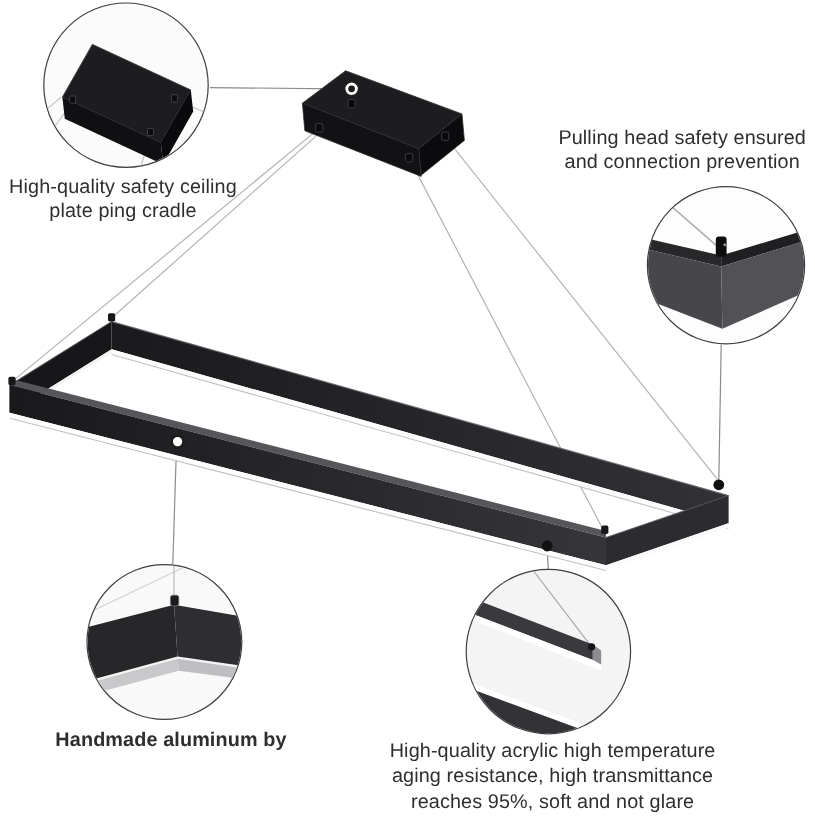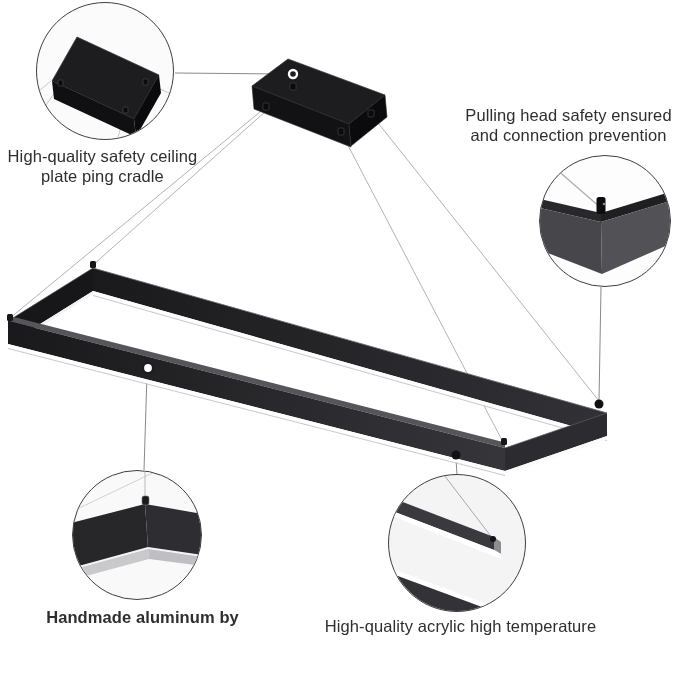--- a/index.html
+++ b/index.html
@@ -173,15 +173,17 @@
     <div>Pulling head safety ensured</div>
     <div>and connection prevention</div>
   </div>
 
   <div class="note" style="left:20px;top:608px;width:245px;line-height:19px;font-weight:bold;">
     <div>Handmade aluminum by</div>
   </div>
 
   <div class="note" style="left:293px;top:616px;width:335px;line-height:21px;">
     <div>High-quality acrylic high temperature</div>
+    <div>aging resistance, high transmittance</div>
+    <div>reaches 95%, soft and not glare</div>
   </div>
 
 </div>
 
 </body></html>

